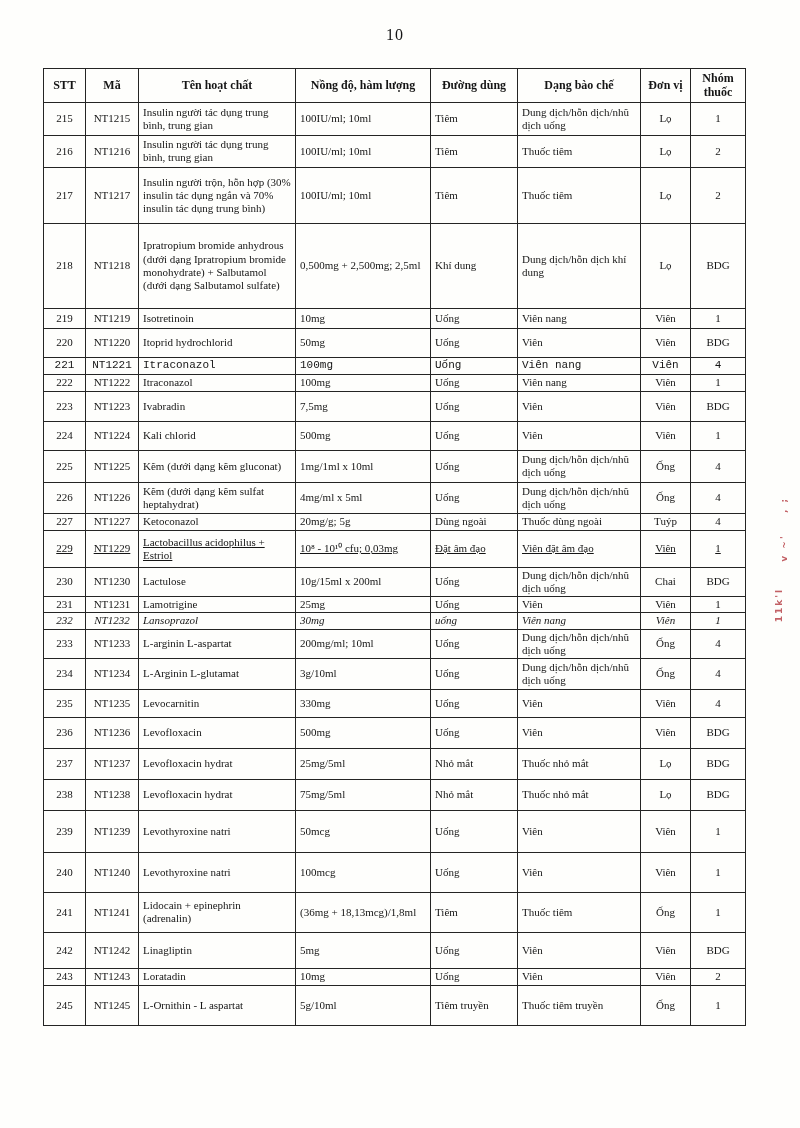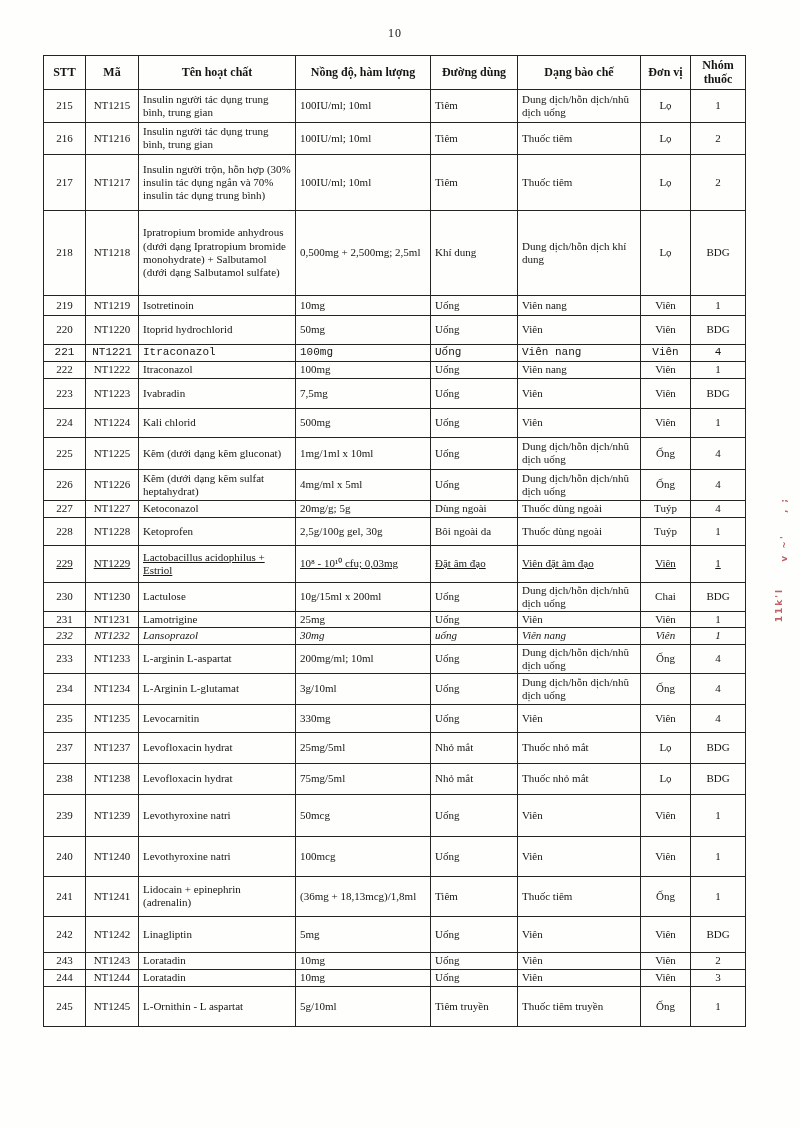--- a/index.html
+++ b/index.html
@@ -12,26 +12,26 @@
     overflow: hidden;
   }
   .page {
     position: absolute; inset: 0;
     background: #fefefc;
   }
   .page-number {
     position: absolute;
     top: 26px; left: 0; width: 790px;
     text-align: center;
-    font-size: 12px;
+    font-size: 16px;
     letter-spacing: 1px;
   }
   table.drug-table {
     position: absolute;
-    left: 43px; top: 55px;
+    left: 43px; top: 68px;
     width: 702px;
     border-collapse: collapse;
     table-layout: fixed;
     background: #fefefc;
   }
   .drug-table th, .drug-table td {
     border: 1.6px solid #242424;
     padding: 1px 4px;
     font-size: 11px;
     line-height: 1.2;
@@ -214,30 +214,20 @@
         <tr style="height: 17px;">
           <td class="al-c">227</td>
           <td class="al-c">NT1227</td>
           <td class="al-l">Ketoconazol</td>
           <td class="al-l">20mg/g; 5g</td>
           <td class="al-l">Dùng ngoài</td>
           <td class="al-l">Thuốc dùng ngoài</td>
           <td class="al-c">Tuýp</td>
           <td class="al-c">4</td>
         </tr>
-        <tr style="height: 28px;">
-          <td class="al-c">228</td>
-          <td class="al-c">NT1228</td>
-          <td class="al-l">Ketoprofen</td>
-          <td class="al-l">2,5g/100g gel, 30g</td>
-          <td class="al-l">Bôi ngoài da</td>
-          <td class="al-l">Thuốc dùng ngoài</td>
-          <td class="al-c">Tuýp</td>
-          <td class="al-c">1</td>
-        </tr>
         <tr style="height: 37px; text-decoration: underline;">
           <td class="al-c">229</td>
           <td class="al-c">NT1229</td>
           <td class="al-l">Lactobacillus acidophilus + Estriol</td>
           <td class="al-l">10⁸ - 10¹⁰ cfu; 0,03mg</td>
           <td class="al-l">Đặt âm đạo</td>
           <td class="al-l">Viên đặt âm đạo</td>
           <td class="al-c">Viên</td>
           <td class="al-c">1</td>
         </tr>
@@ -295,20 +285,30 @@
           <td class="al-c">235</td>
           <td class="al-c">NT1235</td>
           <td class="al-l">Levocarnitin</td>
           <td class="al-l">330mg</td>
           <td class="al-l">Uống</td>
           <td class="al-l">Viên</td>
           <td class="al-c">Viên</td>
           <td class="al-c">4</td>
         </tr>
         <tr style="height: 31px;">
+          <td class="al-c">236</td>
+          <td class="al-c">NT1236</td>
+          <td class="al-l">Levofloxacin</td>
+          <td class="al-l">500mg</td>
+          <td class="al-l">Uống</td>
+          <td class="al-l">Viên</td>
+          <td class="al-c">Viên</td>
+          <td class="al-c">BDG</td>
+        </tr>
+        <tr style="height: 31px;">
           <td class="al-c">237</td>
           <td class="al-c">NT1237</td>
           <td class="al-l">Levofloxacin hydrat</td>
           <td class="al-l">25mg/5ml</td>
           <td class="al-l">Nhỏ mắt</td>
           <td class="al-l">Thuốc nhỏ mắt</td>
           <td class="al-c">Lọ</td>
           <td class="al-c">BDG</td>
         </tr>
         <tr style="height: 31px;">
@@ -364,30 +364,20 @@
         <tr style="height: 17px;">
           <td class="al-c">243</td>
           <td class="al-c">NT1243</td>
           <td class="al-l">Loratadin</td>
           <td class="al-l">10mg</td>
           <td class="al-l">Uống</td>
           <td class="al-l">Viên</td>
           <td class="al-c">Viên</td>
           <td class="al-c">2</td>
         </tr>
-        <tr style="height: 17px;">
-          <td class="al-c">244</td>
-          <td class="al-c">NT1244</td>
-          <td class="al-l">Loratadin</td>
-          <td class="al-l">10mg</td>
-          <td class="al-l">Uống</td>
-          <td class="al-l">Viên</td>
-          <td class="al-c">Viên</td>
-          <td class="al-c">3</td>
-        </tr>
         <tr style="height: 40px;">
           <td class="al-c">245</td>
           <td class="al-c">NT1245</td>
           <td class="al-l">L-Ornithin - L aspartat</td>
           <td class="al-l">5g/10ml</td>
           <td class="al-l">Tiêm truyền</td>
           <td class="al-l">Thuốc tiêm truyền</td>
           <td class="al-c">Ống</td>
           <td class="al-c">1</td>
         </tr>

